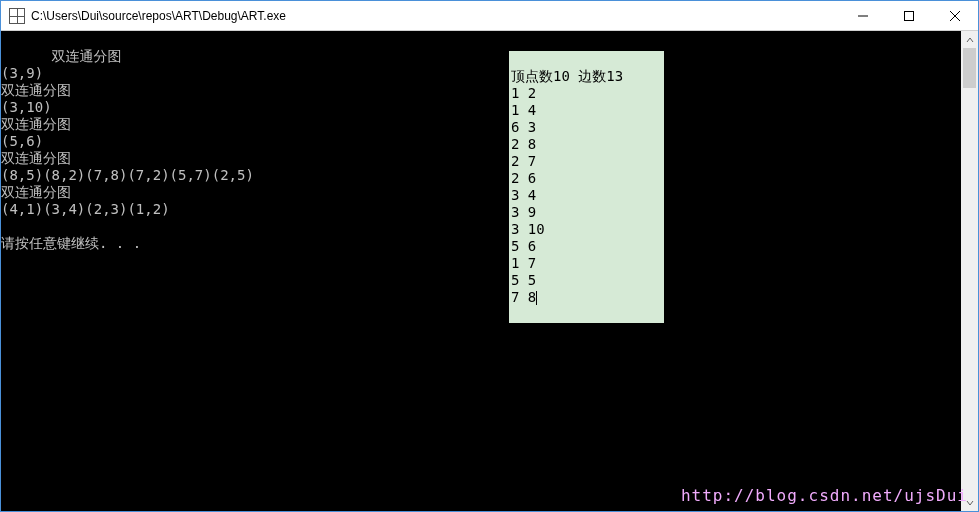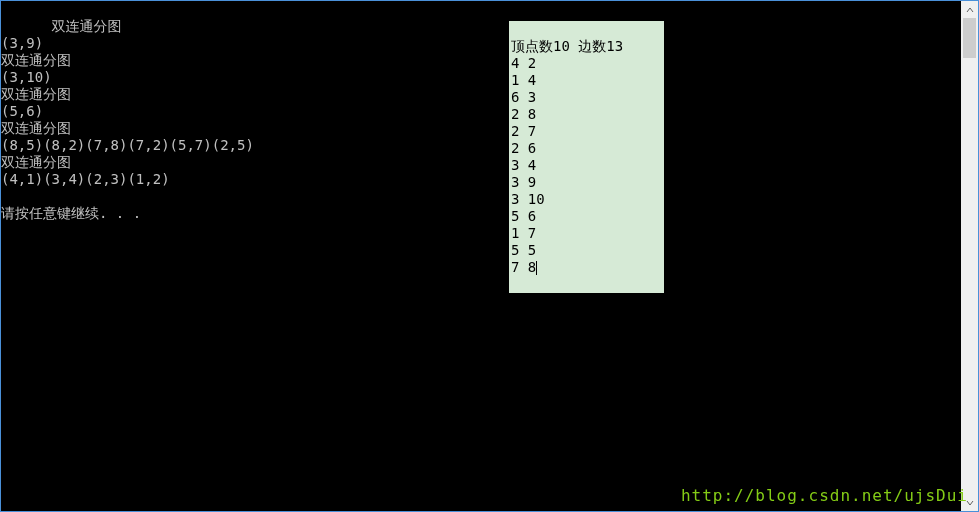--- a/index.html
+++ b/index.html
@@ -42,51 +42,73 @@
   }
   .scrollbar {
     position: absolute; right: 0; top: 0; bottom: 0; width: 17px;
     background: #f0f0f0; display: flex; flex-direction: column;
   }
   .sb-btn { height: 17px; display: flex; align-items: center; justify-content: center; }
   .sb-btn svg { width: 8px; height: 8px; }
   .sb-track { flex: 1; background: #f0f0f0; position: relative; }
   .sb-thumb { position: absolute; left: 2px; right: 2px; top: 0; height: 40px; background: #cdcdcd; }
   .watermark {
-    position: absolute; right: 10px; bottom: 6px; color: #84cc16;
+    position: absolute; right: 10px; bottom: 6px; color: #f0abfc;
     font-family: Consolas, monospace; font-size: 16px; letter-spacing: 1px;
     pointer-events: none;
   }
 </style>
 </head>
 <body>
 
 <div class="window">
 
+  <div class="titlebar">
+    <div class="appicon"></div>
+    <div class="title">C:\Users\Dui\source\repos\ART\Debug\ART.exe</div>
+    <div class="winbtns">
+      <div class="winbtn">
+        <svg viewBox="0 0 10 10">
+            <line x1="0" y1="5" x2="10" y2="5"></line>
+          </svg>
+      </div>
+      <div class="winbtn">
+        <svg viewBox="0 0 10 10">
+            <rect x="0.5" y="0.5" width="9" height="9"></rect>
+          </svg>
+      </div>
+      <div class="winbtn close">
+        <svg viewBox="0 0 10 10">
+            <line x1="0" y1="0" x2="10" y2="10"></line>
+            <line x1="10" y1="0" x2="0" y2="10"></line>
+          </svg>
+      </div>
+    </div>
+  </div>
 
   <div class="client">
 
     <div class="console-text">
       <span>双连通分图</span>
 <span>(3,9)</span>
 <span>双连通分图</span>
 <span>(3,10)</span>
 <span>双连通分图</span>
 <span>(5,6)</span>
 <span>双连通分图</span>
 <span>(8,5)(8,2)(7,8)(7,2)(5,7)(2,5)</span>
 <span>双连通分图</span>
 <span>(4,1)(3,4)(2,3)(1,2)</span>
 <span></span>
 <span>请按任意键继续. . .</span>
     </div>
 
     <div class="overlay">
 <span>顶点数10 边数13</span>
-<span>4 2</span>
+<span>1 2</span>
 <span>1 4</span>
 <span>6 3</span>
 <span>2 8</span>
 <span>2 7</span>
 <span>2 6</span>
 <span>3 4</span>
 <span>3 9</span>
 <span>3 10</span>
 <span>5 6</span>
 <span>1 7</span>

